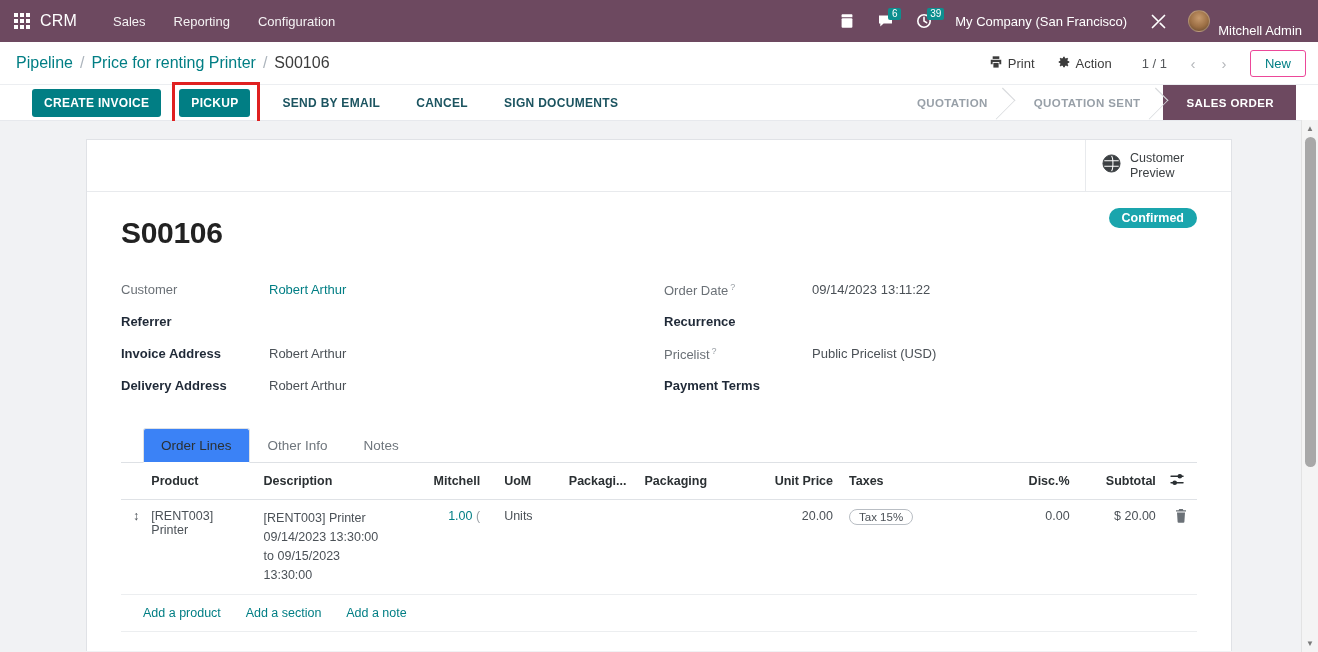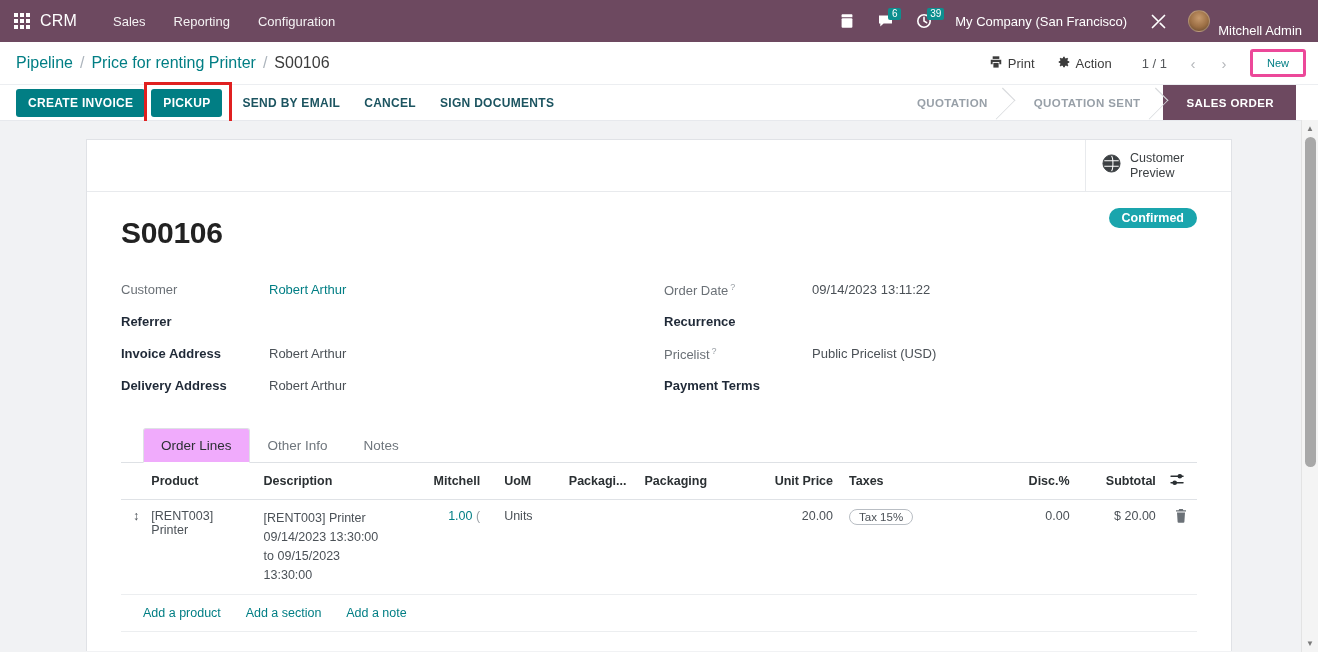--- a/index.html
+++ b/index.html
@@ -129,45 +129,45 @@
     font-size: 13px; color: #55595c;
     margin: 0 4px 0 14px; gap: 11px;
   }
   .pager-val { padding: 0 5px; }
   .pager-arrow {
     width: 20px; height: 22px;
     display: flex; align-items: center; justify-content: center;
     color: #b3b6ba; cursor: pointer; font-size: 15px;
   }
   .btn-new {
-    border: 3px solid #ec4899;
+    border: 1px solid #ec4899;
     color: #017e84;
     background: #fff;
-    font-size: 11px;
+    font-size: 13px;
     padding: 5px 14px;
     border-radius: 3px;
     margin-left: 12px;
     cursor: pointer;
     white-space: nowrap;
   }
 
   
   .cp-row2 {
     display: flex;
     align-items: stretch;
     height: 36px;
     background: #fff;
     border-top: 1px solid #eceef1;
     position: relative;
   }
   .statusbar-buttons {
     display: flex;
     align-items: center;
-    padding-left: 16px;
-    gap: 0px;
+    padding-left: 32px;
+    gap: 12px;
   }
   .sb-btn {
     font-size: 12px;
     font-weight: bold;
     letter-spacing: .3px;
     padding: 6px 11px;
     border-radius: 3px;
     cursor: pointer;
     white-space: nowrap;
     border: 1px solid transparent;
@@ -327,21 +327,21 @@
     color: #6f767d;
     padding: 9px 17px;
     cursor: pointer;
     border: 1px solid transparent;
     margin-bottom: -1px;
     border-radius: 3px 3px 0 0;
     white-space: nowrap;
   }
   .nb-tab.active {
     color: #2b3033;
-    background: #f0abfc;
+    background: #3b82f6;
     border-color: #dee1e5 #dee1e5 #fff;
   }
 
   
   .lines-table { width: 100%; border-collapse: collapse; }
   .lines-table thead th {
     font-size: 12.5px;
     color: #2b3033;
     font-weight: bold;
     padding: 10px 6px;

